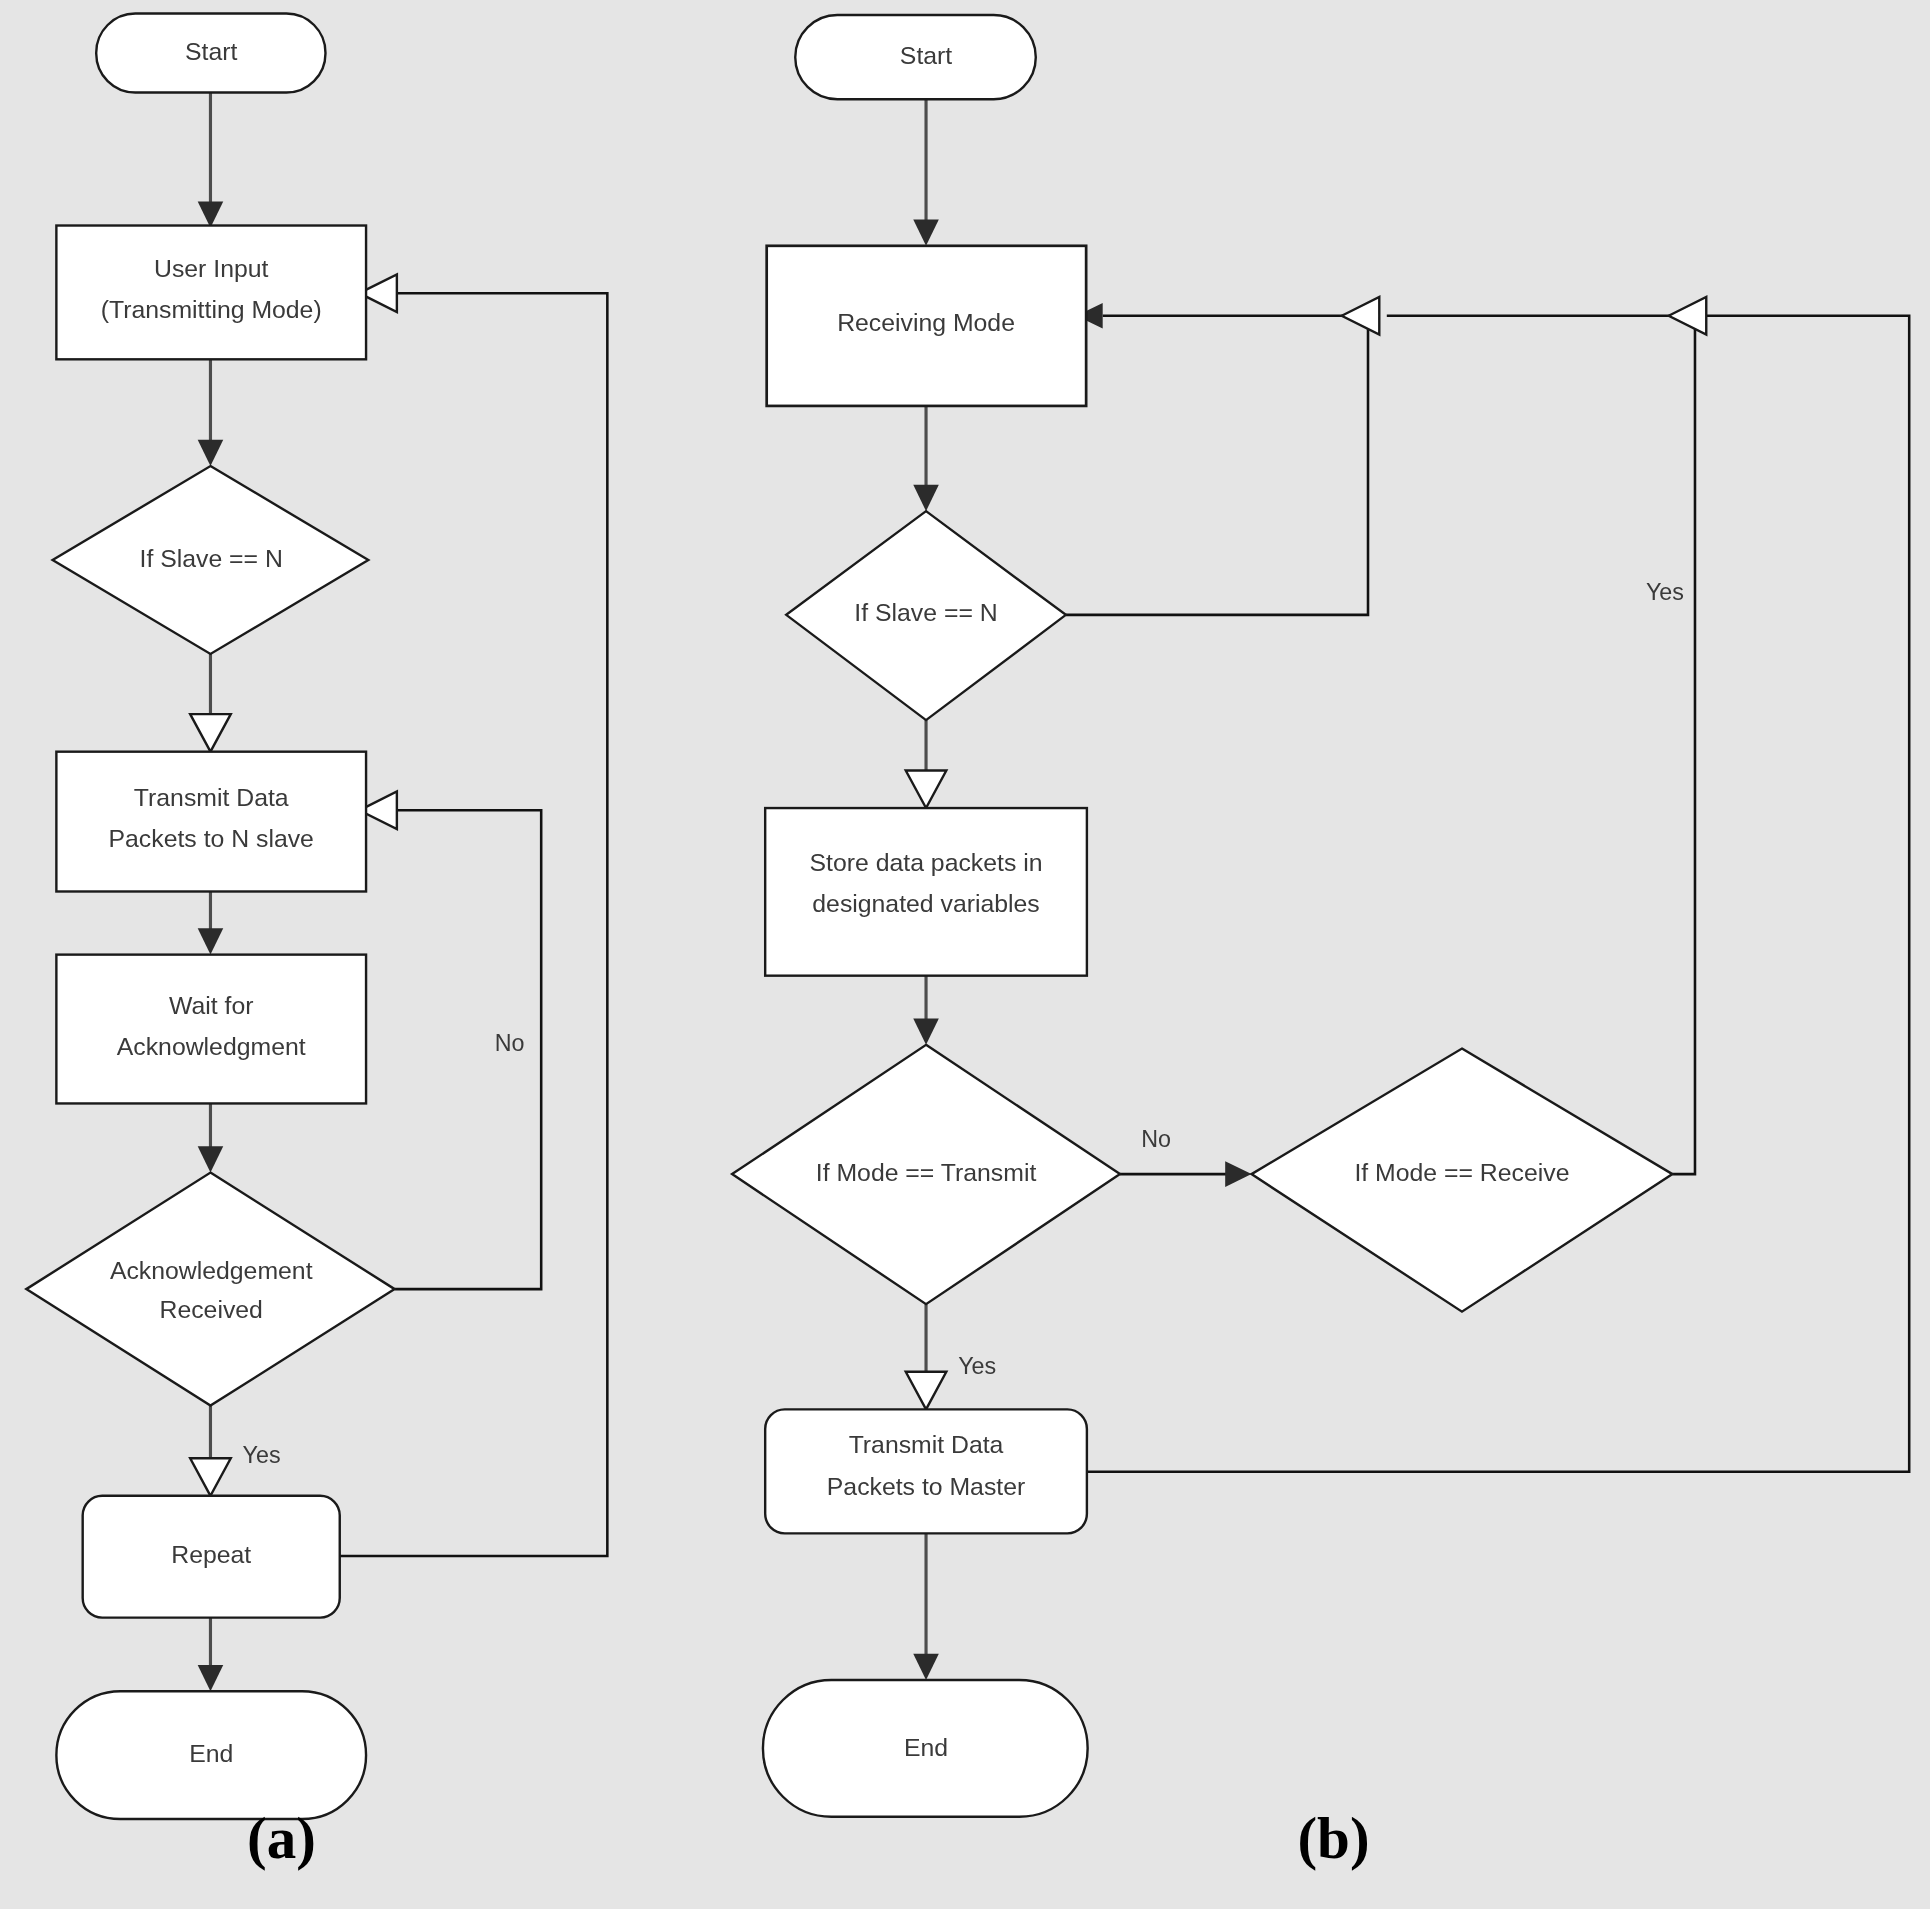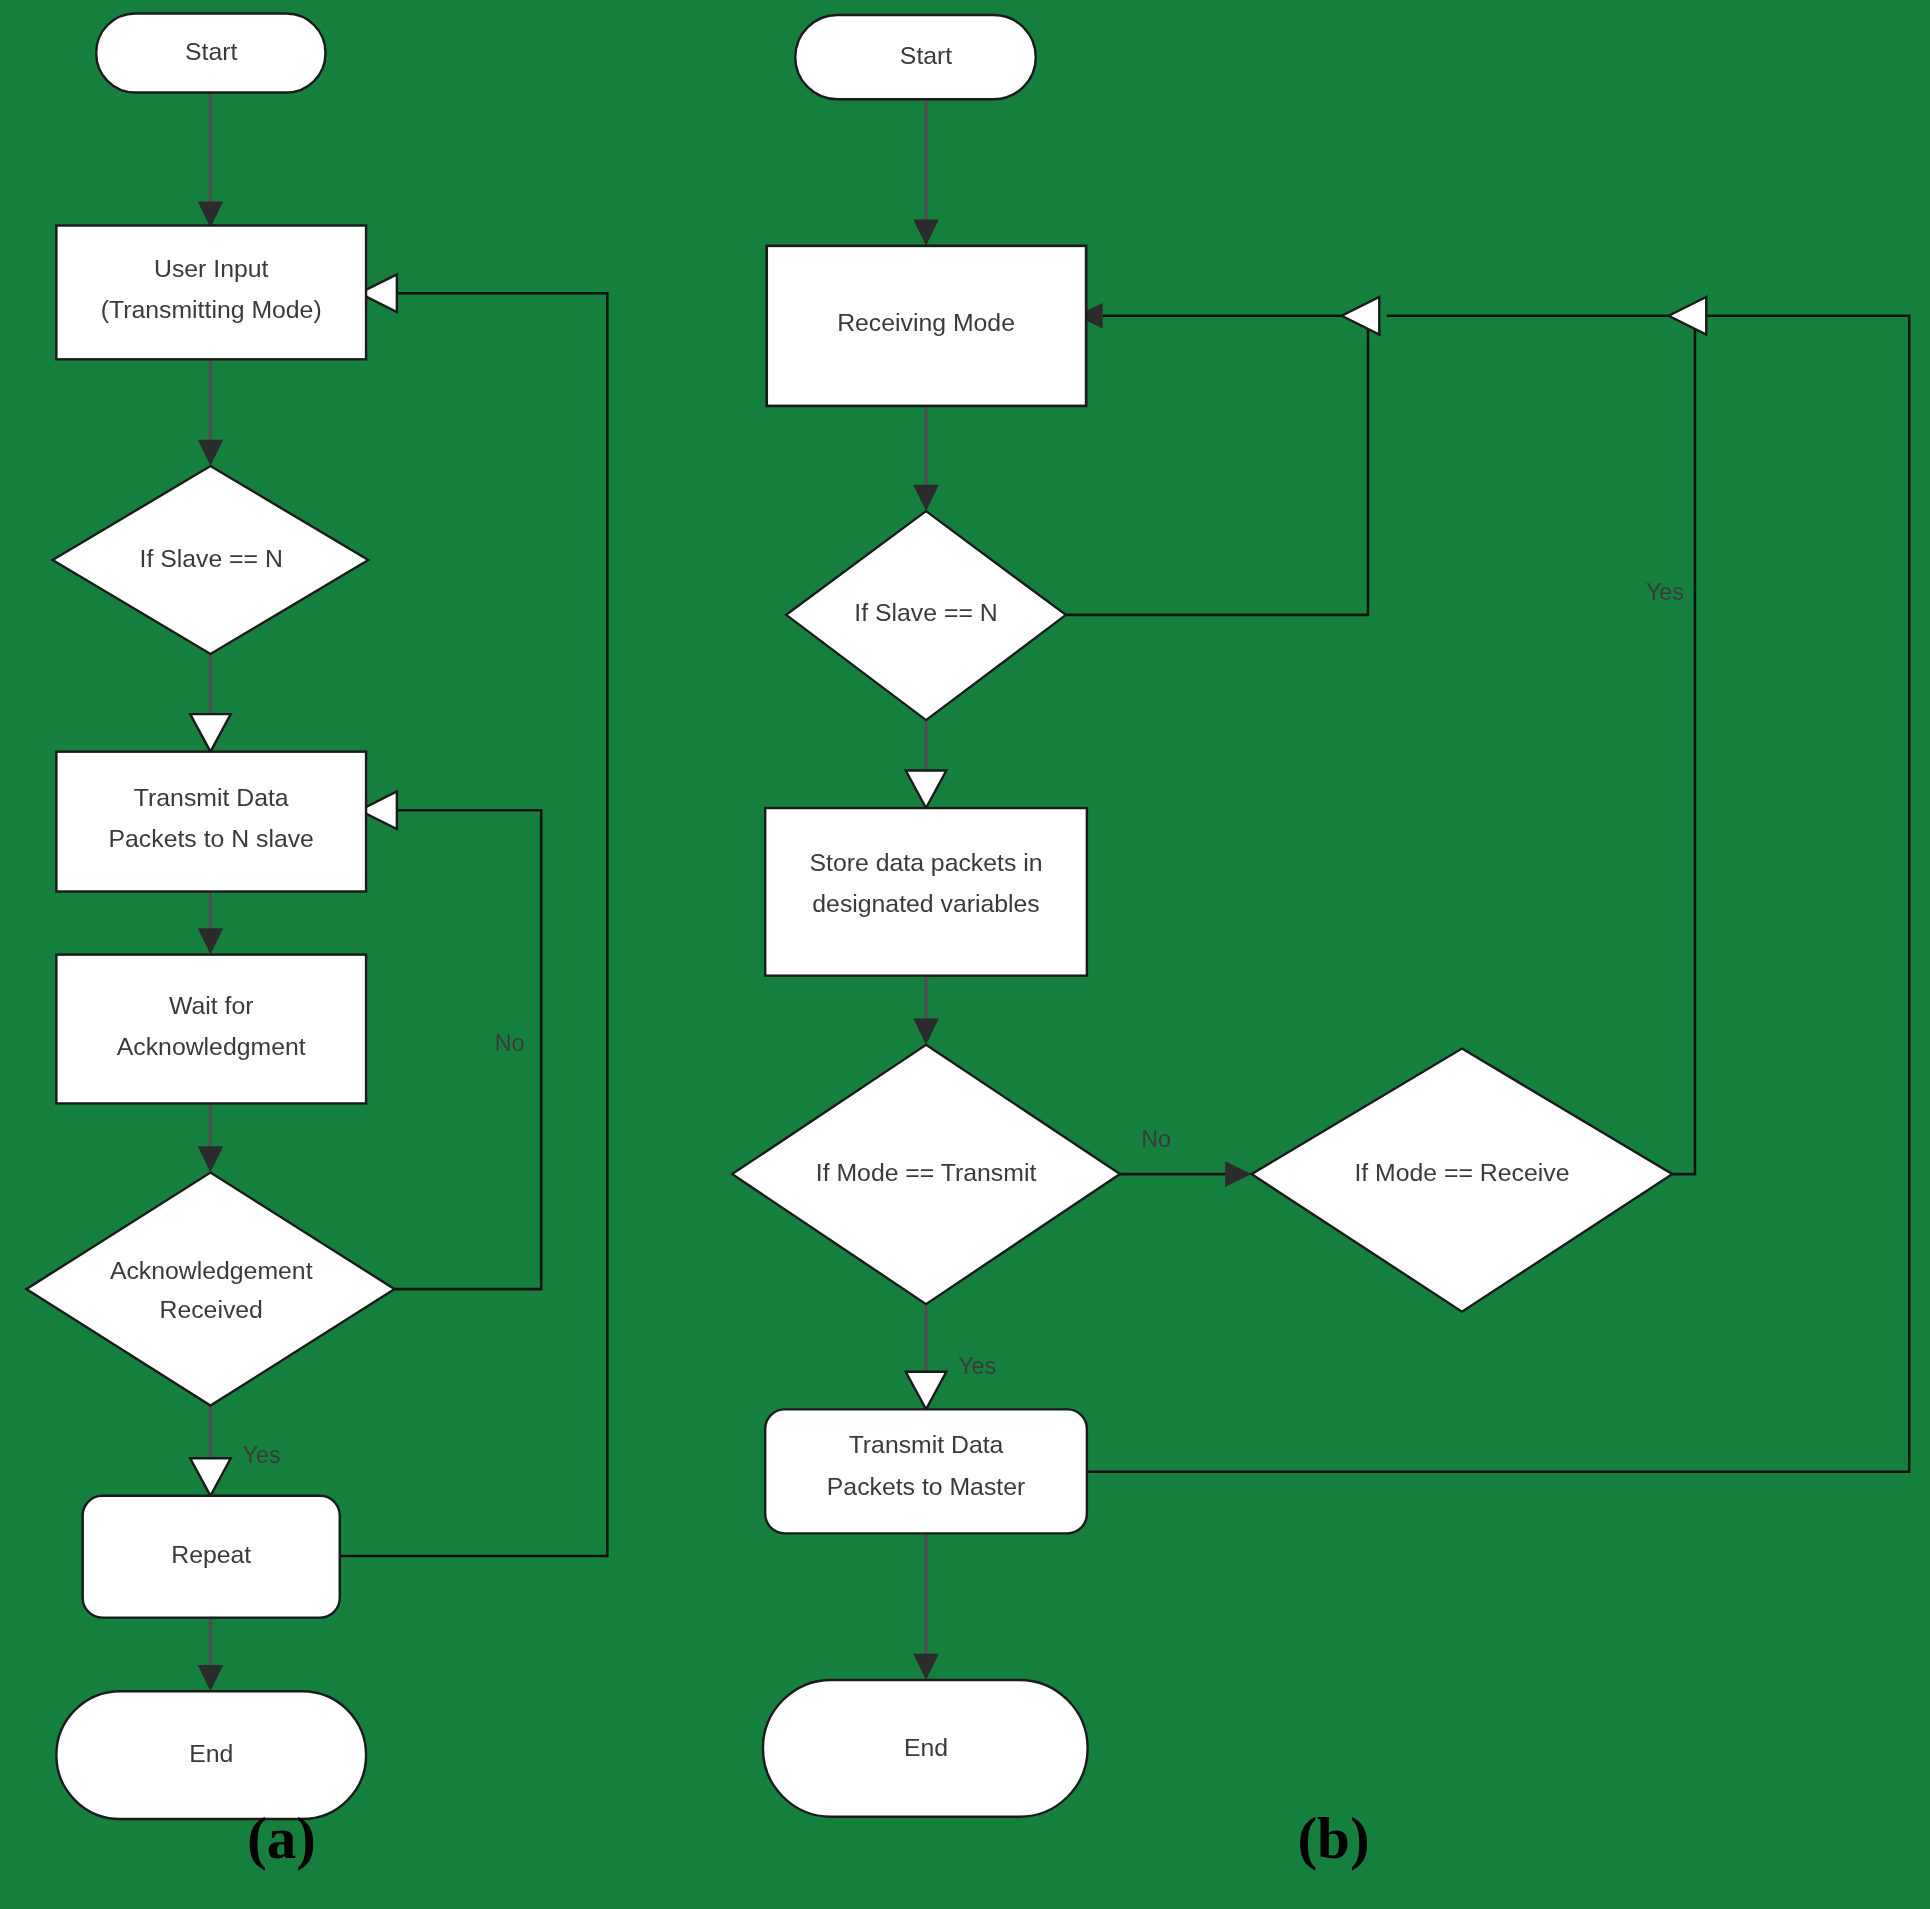--- a/index.html
+++ b/index.html
@@ -4,21 +4,21 @@
 <style>
   html, body {
     margin: 0;
     padding: 0;
     background: #ffffff;
   }
   #stage {
     position: relative;
     width: 1931px;
     height: 1910px;
-    background: #15803d;
+    background: #e5e5e5;
     font-family: "Liberation Sans", sans-serif;
   }
   svg#flow {
     position: absolute;
     inset: 0;
     width: 1931px;
     height: 1910px;
     display: block;
   }
   .node-shape {

